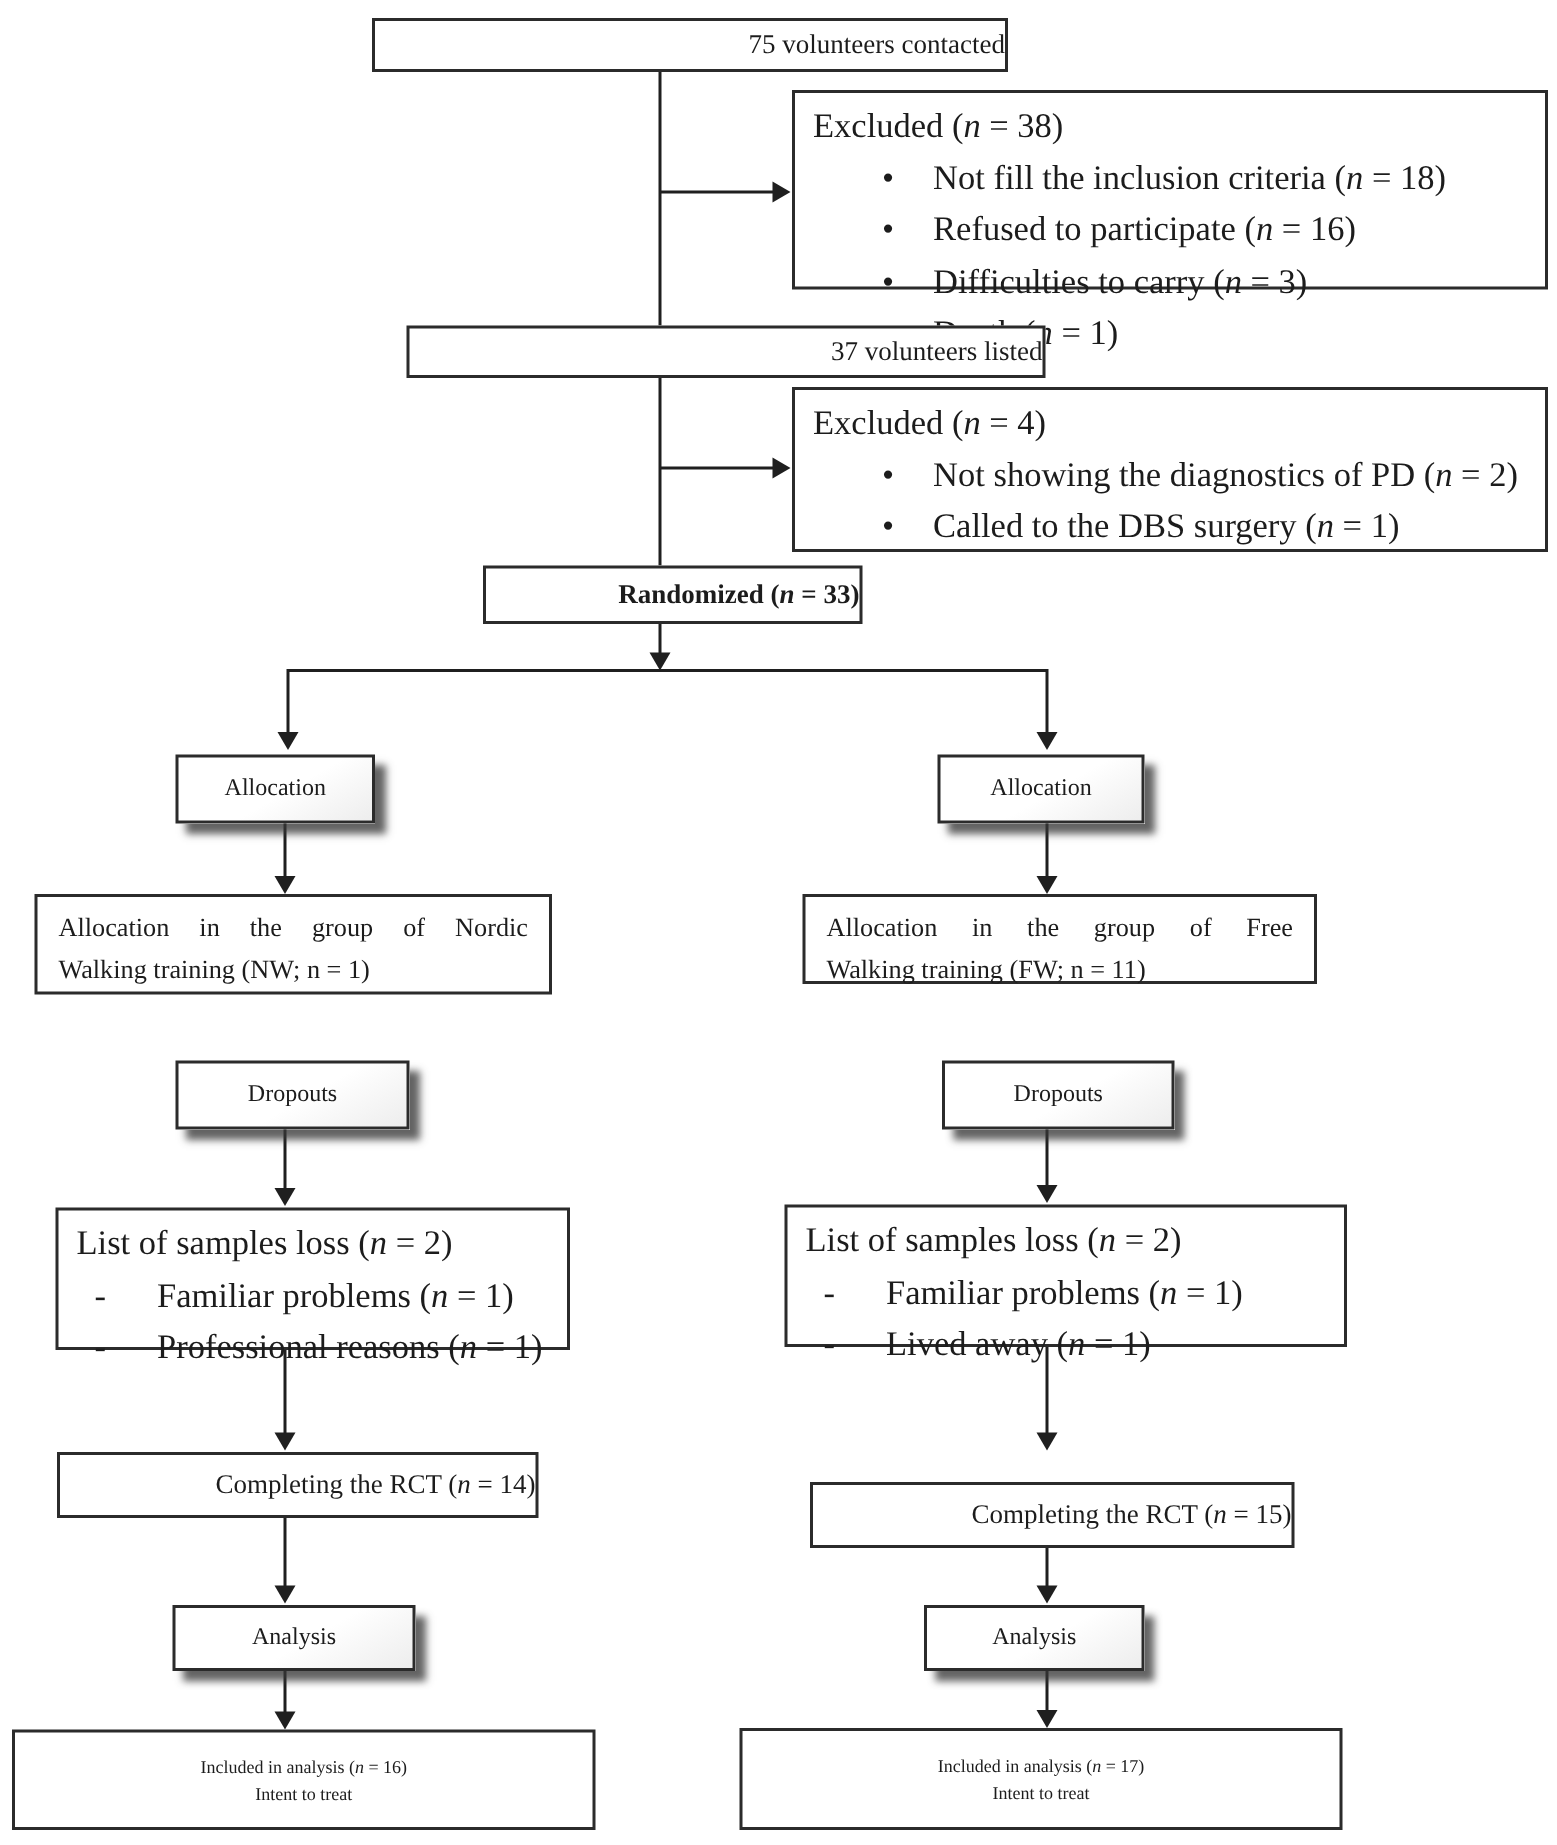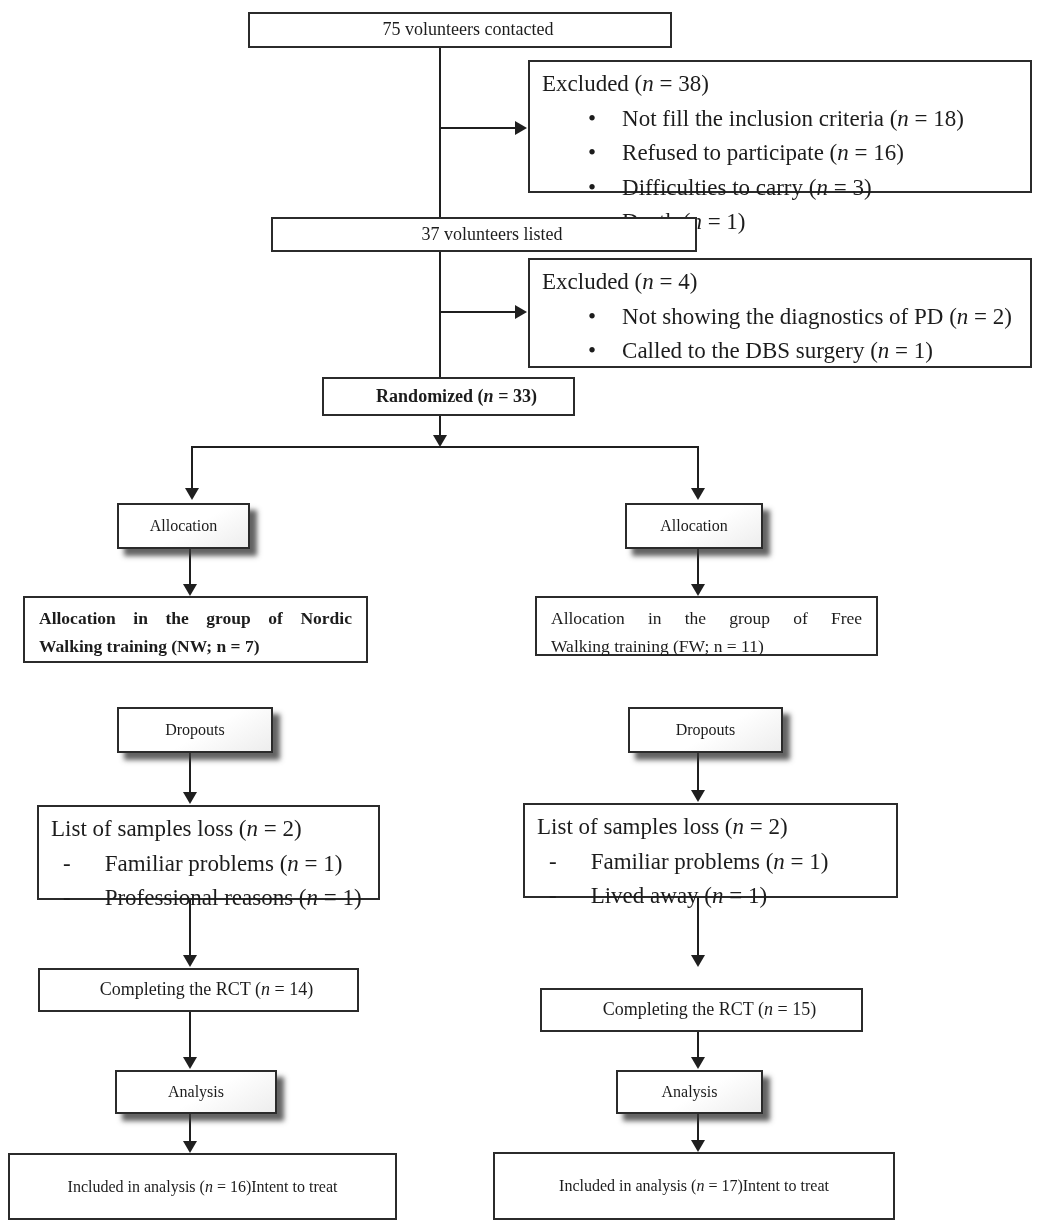--- a/index.html
+++ b/index.html
@@ -20,46 +20,46 @@
   .box {
     position: absolute;
     background: #ffffff;
     border: 2px solid #2b2b2b;
     font-size: 18px;
     line-height: 1.4;
   }
   .center-box {
     display: flex;
     align-items: center;
-    justify-content: center;
+    justify-content: flex-end;
     text-align: center;
     padding-left: 16px;
   }
   .label-box {
     display: flex;
     align-items: center;
     justify-content: center;
     font-size: 16px;
     background: linear-gradient(150deg, #ffffff 55%, #ededed 100%);
     box-shadow: 7px 7px 5px rgba(55,55,55,0.78);
   }
   .list-box { font-size: 23px; line-height: 1.5; padding: 5px 12px 4px 12px; }
   .list-box .item { display: flex; }
   .list-box.bullets .marker { margin-left: 46px; margin-right: 26px; }
   .list-box.dashes  .marker { margin-left: 12px; margin-right: 34px; }
   .justify-box { font-size: 17.5px; line-height: 1.62; padding: 6px 14px; }
   .justify-box .jline { display: block; text-align: justify; text-align-last: justify; }
   .justify-box .lline { display: block; text-align: left; }
   .two-line-box {
     display: flex;
-    flex-direction: row;
+    flex-direction: column;
     align-items: center;
     justify-content: center;
     text-align: center;
-    font-size: 16px;
+    font-size: 12px;
     line-height: 1.5;
   }
   i { font-style: italic; }
 </style>
 </head>
 <body>
 
 <div id="canvas">
 
   <svg id="connectors" width="1038" height="1230" viewBox="0 0 1038 1230">
@@ -147,23 +147,23 @@
   </div>
 
   <div class="box center-box" style="left:322px; top:377px; width:253px; height:39px;font-weight:bold;">
     <span>Randomized (<i>n</i> = 33)</span>
   </div>
 
   <div class="box label-box" style="left:117px; top:503px; width:133px; height:46px;">
     <span>Allocation</span>
   </div>
 
-  <div class="box justify-box" style="left:23px; top:596px; width:345px; height:67px;font-weight:bold;">
+  <div class="box justify-box" style="left:23px; top:596px; width:345px; height:67px;">
     <span class="jline">Allocation in the group of Nordic</span>
-    <span class="lline">Walking training (NW; n = 7)</span>
+    <span class="lline">Walking training (NW; n = 1)</span>
   </div>
 
   <div class="box label-box" style="left:117px; top:707px; width:156px; height:46px;">
     <span>Dropouts</span>
   </div>
 
   <div class="box list-box dashes" style="left:37px; top:805px; width:343px; height:95px;">
     <span class="title">List of samples loss (<i>n</i> = 2)</span>
     <div class="item">
       <span class="marker">-</span>

